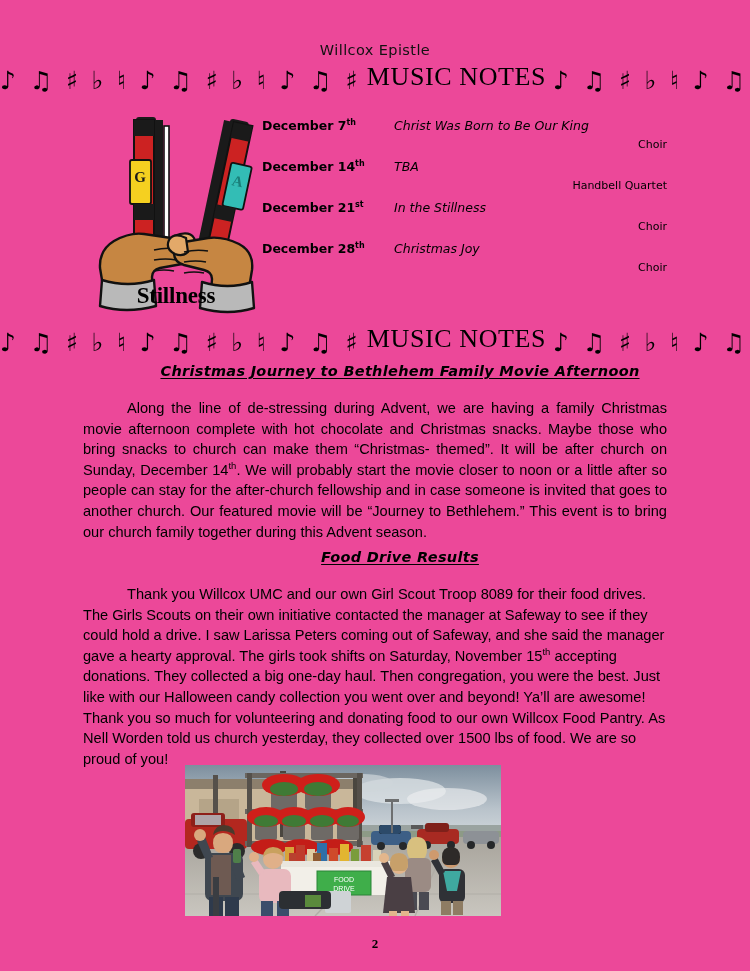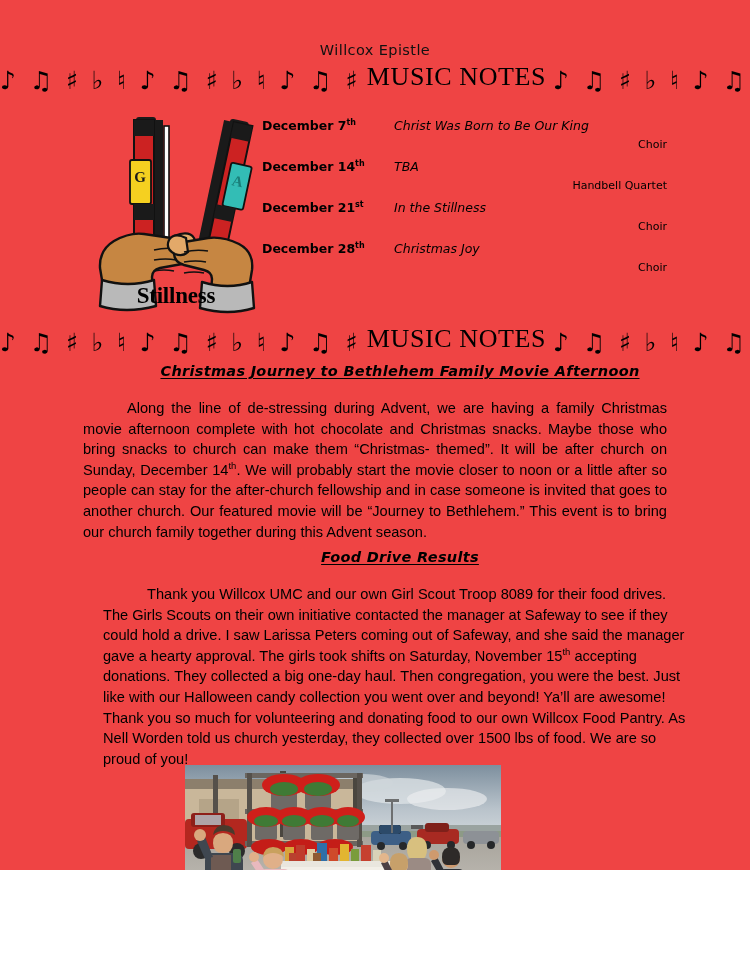--- a/index.html
+++ b/index.html
@@ -7,22 +7,22 @@
     padding: 0;
     background: #ffffff;
   }
   body {
     font-family: "Liberation Serif", serif;
     color: #000000;
   }
   #page {
     position: relative;
     width: 750px;
-    height: 870px;
-    background: #ef4444;
+    height: 971px;
+    background: #ec4899;
     overflow: hidden;
   }
 
   
   .masthead {
     position: absolute;
     top: 42px;
     left: 0;
     width: 750px;
     text-align: center;
@@ -150,21 +150,21 @@
   .body-text {
     position: absolute;
     left: 83px;
     width: 584px;
     font-family: Liberation Sans, sans-serif;
     font-size: 14.6px;
     line-height: 20.6px;
     color: #000;
   }
   .body-text.justified { text-align: justify; }
-  .body-text.ragged { text-align: left; margin-left: 20px; }
+  .body-text.ragged { text-align: left; }
   .body-text .indent { display: inline-block; width: 44px; }
   .body-text sup {
     font-size: 9.5px;
     vertical-align: super;
     line-height: 0;
   }
   #para-movie { top: 398px; }
   #para-food  { top: 584px; }
 
   

